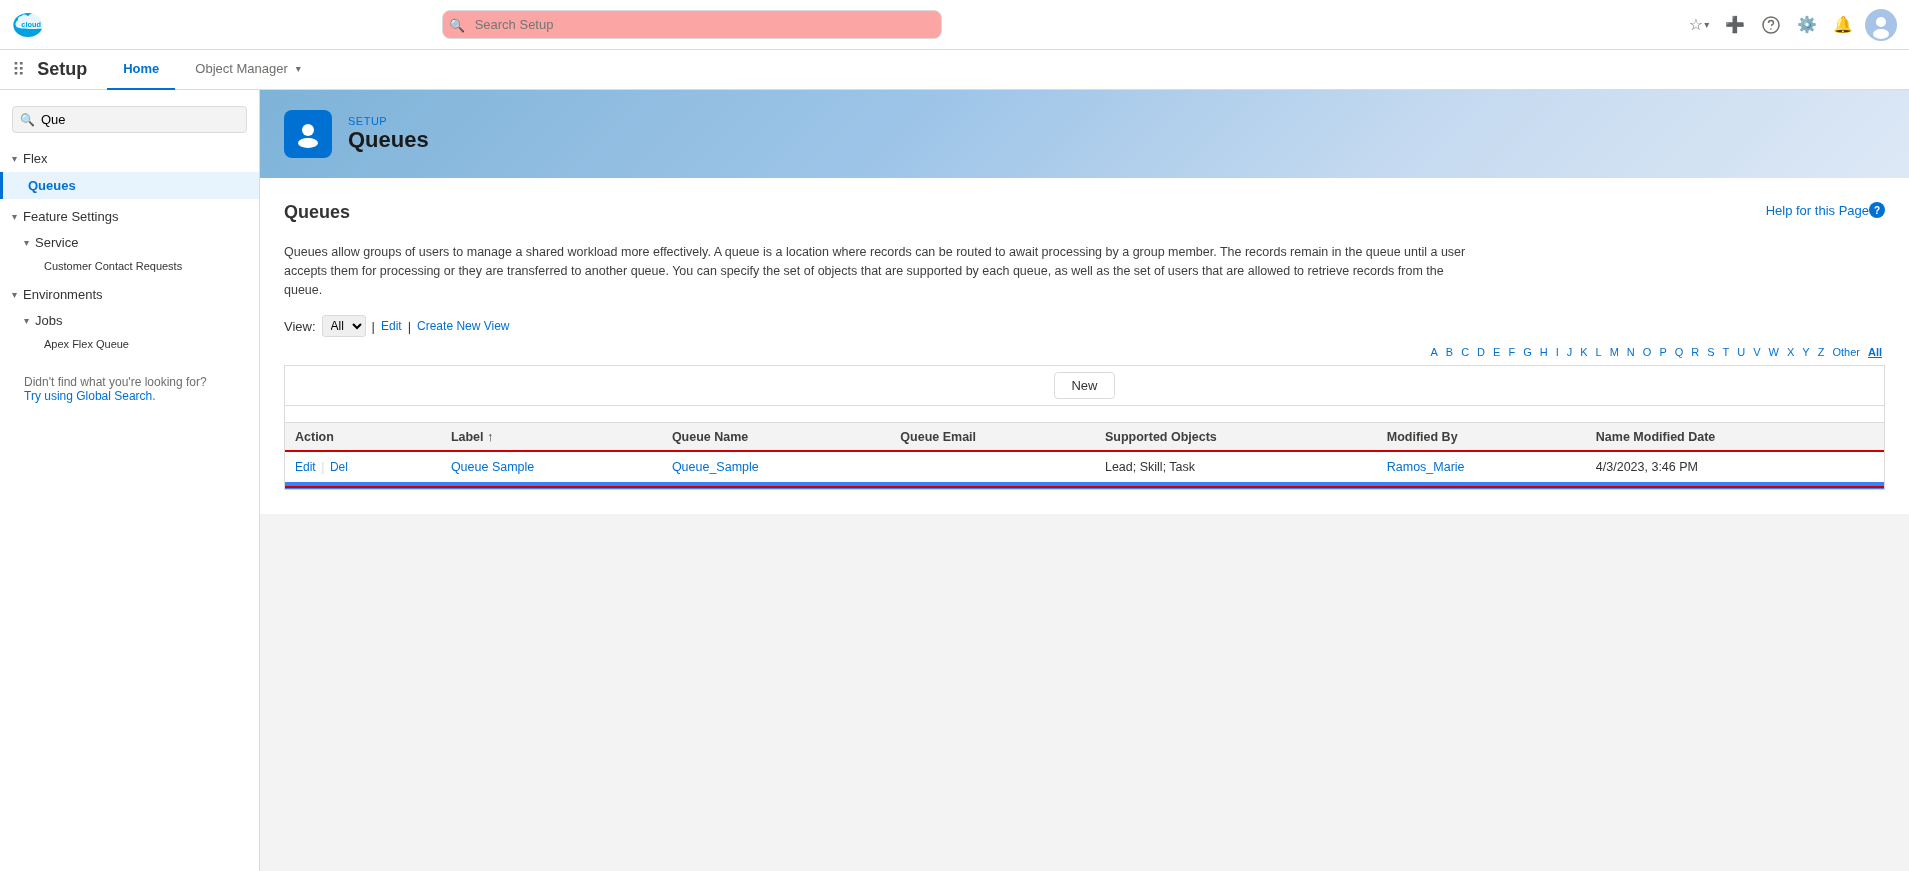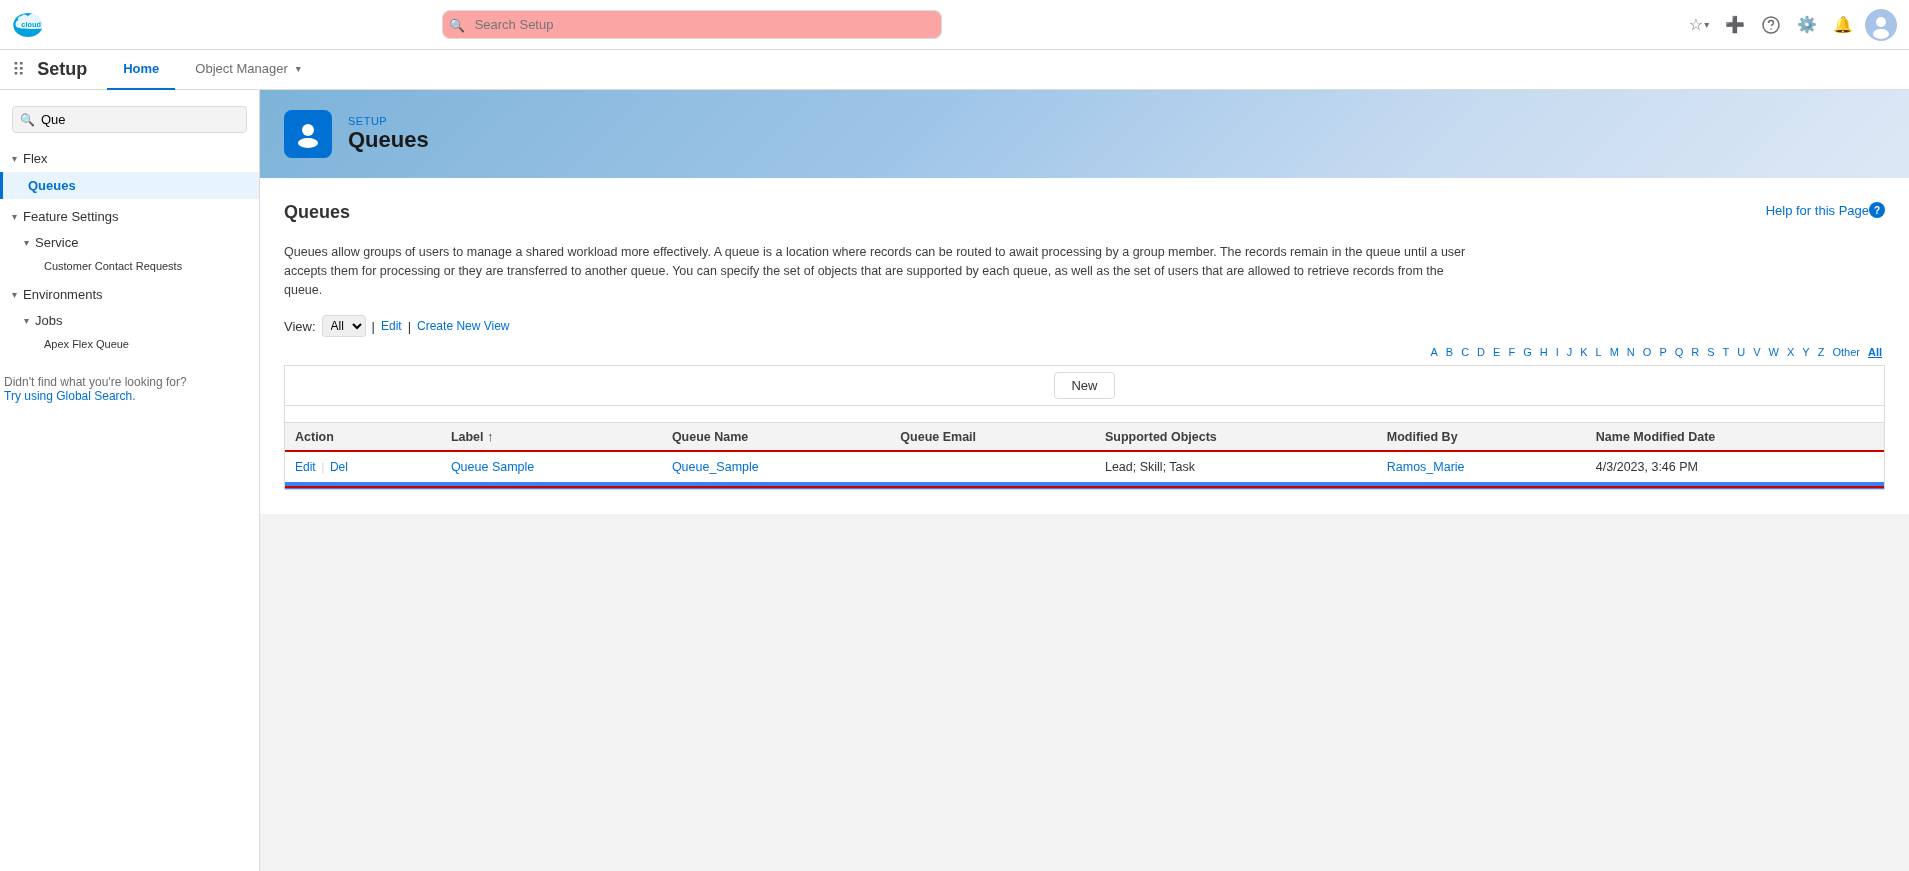--- a/index.html
+++ b/index.html
@@ -191,21 +191,21 @@
       font-size: 13px;
       cursor: pointer;
       color: #333;
     }
     .sidebar-sub-section .arrow {
       margin-right: 6px;
       font-size: 10px;
       color: #706e6b;
     }
     .sidebar-footer {
-      padding: 16px 4px;
+      padding: 16px 24px;
       font-size: 12px;
       color: #706e6b;
     }
     .sidebar-footer a {
       color: #0070d2;
       text-decoration: none;
     }
 
     
     .content-area {

